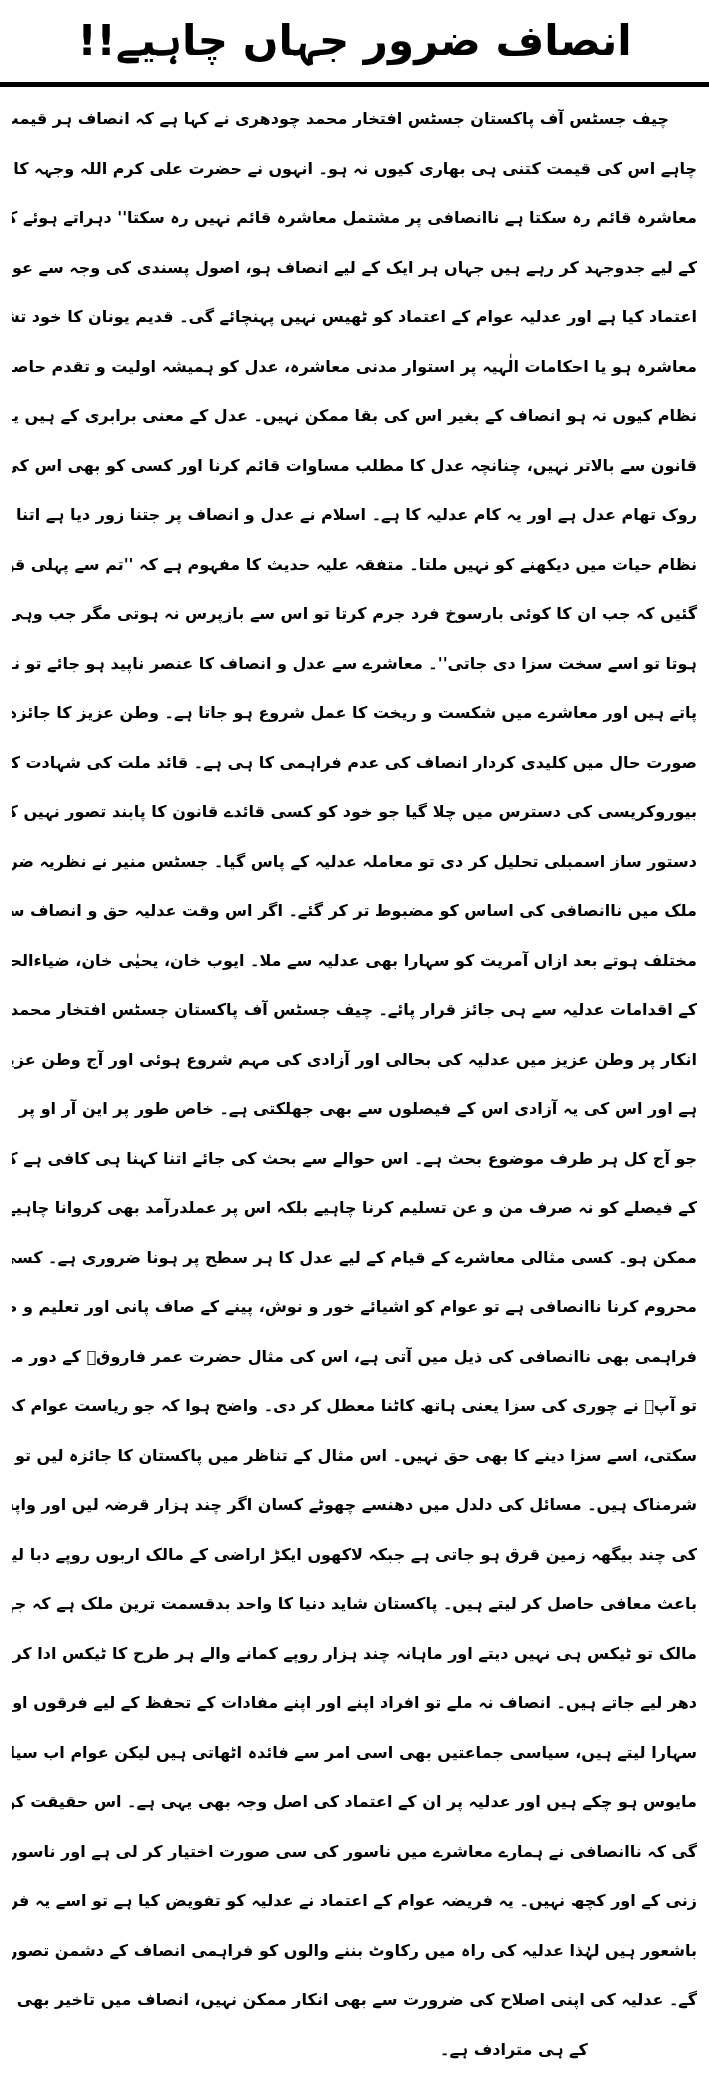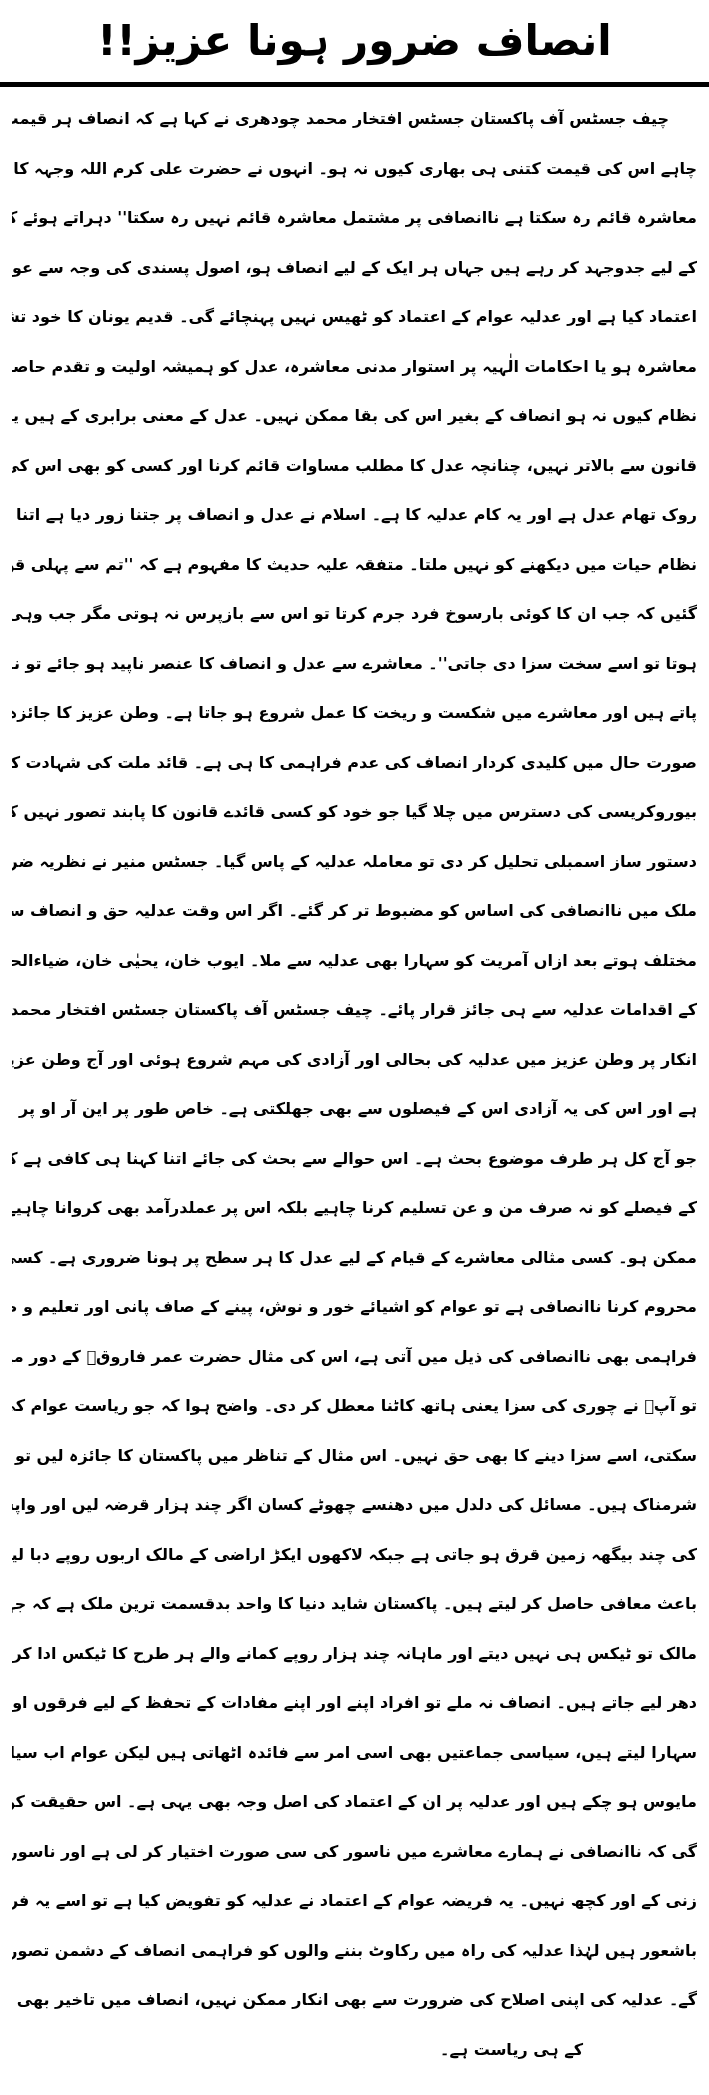--- a/index.html
+++ b/index.html
@@ -66,21 +66,21 @@
     width: 245px;
     margin: 0 auto 0 0;
     white-space: nowrap;
   }
 </style>
 </head>
 <body>
 
 <div class="page">
   <header class="masthead">
-    <h1 class="article-title">انصاف ضرور ہونا عزیز!!</h1>
+    <h1 class="article-title">انصاف ضرور جہاں چاہیے!!</h1>
   </header>
   <div class="title-rule"></div>
   <main class="article-body">
 
   <div class="line first-line">چیف جسٹس آف پاکستان جسٹس افتخار محمد چودھری نے کہا ہے کہ انصاف ہر قیمت پر ہونا چاہیے،</div>
       <div class="line">چاہے اس کی قیمت کتنی ہی بھاری کیوں نہ ہو۔ انہوں نے حضرت علی کرم اللہ وجہہ کا یہ فرمان کہ ''کفر کا</div>
       <div class="line">معاشرہ قائم رہ سکتا ہے ناانصافی پر مشتمل معاشرہ قائم نہیں رہ سکتا'' دہراتے ہوئے کہا کہ ہم ایسے معاشرے</div>
       <div class="line">کے لیے جدوجہد کر رہے ہیں جہاں ہر ایک کے لیے انصاف ہو، اصول پسندی کی وجہ سے عوام نے عدلیہ پر</div>
       <div class="line">اعتماد کیا ہے اور عدلیہ عوام کے اعتماد کو ٹھیس نہیں پہنچائے گی۔ قدیم یونان کا خود تشکیل کردہ اصولوں پر مبنی</div>
       <div class="line">معاشرہ ہو یا احکامات الٰہیہ پر استوار مدنی معاشرہ، عدل کو ہمیشہ اولیت و تقدم حاصل رہی۔ کیسا ہی معاشرتی</div>
@@ -110,15 +110,15 @@
       <div class="line">کی چند بیگھہ زمین قرق ہو جاتی ہے جبکہ لاکھوں ایکڑ اراضی کے مالک اربوں روپے دبا لیں تو این آر او کے</div>
       <div class="line">باعث معافی حاصل کر لیتے ہیں۔ پاکستان شاید دنیا کا واحد بدقسمت ترین ملک ہے کہ جہاں کھربوں کے</div>
       <div class="line">مالک تو ٹیکس ہی نہیں دیتے اور ماہانہ چند ہزار روپے کمانے والے ہر طرح کا ٹیکس ادا کرتے ہیں اور نہ کریں تو</div>
       <div class="line">دھر لیے جاتے ہیں۔ انصاف نہ ملے تو افراد اپنے اور اپنے مفادات کے تحفظ کے لیے فرقوں اور گروہوں کا</div>
       <div class="line">سہارا لیتے ہیں، سیاسی جماعتیں بھی اسی امر سے فائدہ اٹھاتی ہیں لیکن عوام اب سیاسی جماعتوں سے تقریباً</div>
       <div class="line">مایوس ہو چکے ہیں اور عدلیہ پر ان کے اعتماد کی اصل وجہ بھی یہی ہے۔ اس حقیقت کو جھٹلانا محض خود فریبی ہی ہو</div>
       <div class="line">گی کہ ناانصافی نے ہمارے معاشرے میں ناسور کی سی صورت اختیار کر لی ہے اور ناسور کا علاج سوائے نشتر</div>
       <div class="line">زنی کے اور کچھ نہیں۔ یہ فریضہ عوام کے اعتماد نے عدلیہ کو تفویض کیا ہے تو اسے یہ فرض ادا کرنا چاہیے۔ عوام</div>
       <div class="line">باشعور ہیں لہٰذا عدلیہ کی راہ میں رکاوٹ بننے والوں کو فراہمی انصاف کے دشمن تصور کر کے خود ہی مسترد کر دیں</div>
       <div class="line">گے۔ عدلیہ کی اپنی اصلاح کی ضرورت سے بھی انکار ممکن نہیں، انصاف میں تاخیر بھی انصاف سے روگردانی</div>
-      <div class="line last-line">کے ہی ریاست ہے۔</div>
+      <div class="line last-line">کے ہی مترادف ہے۔</div>
     </main>
 </div>
 
 </body></html>

